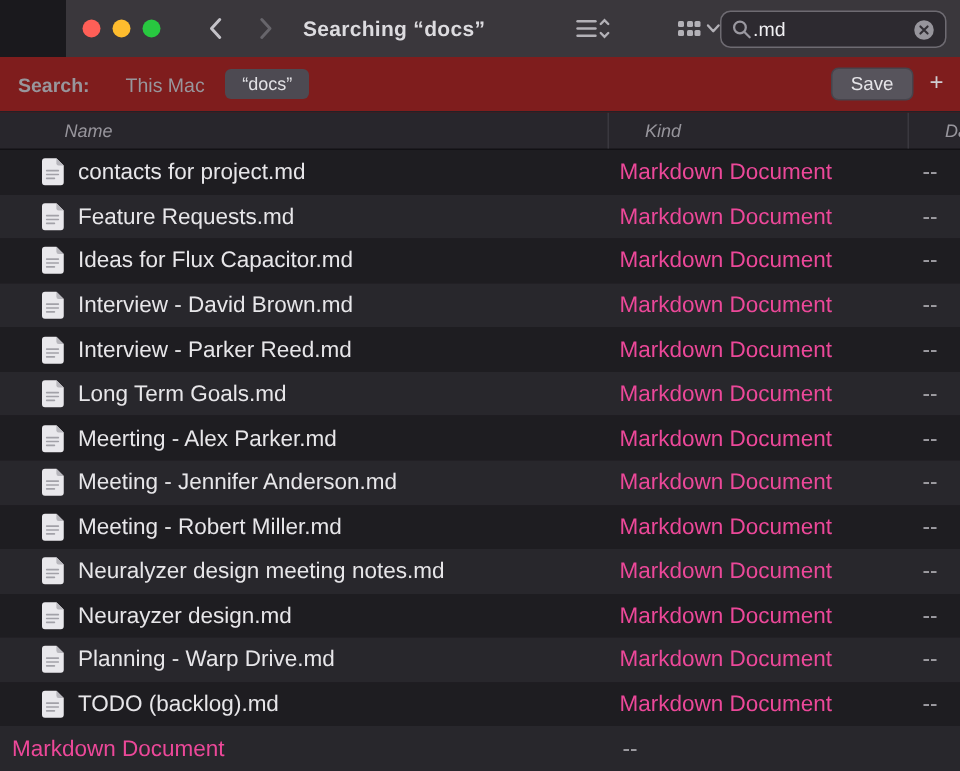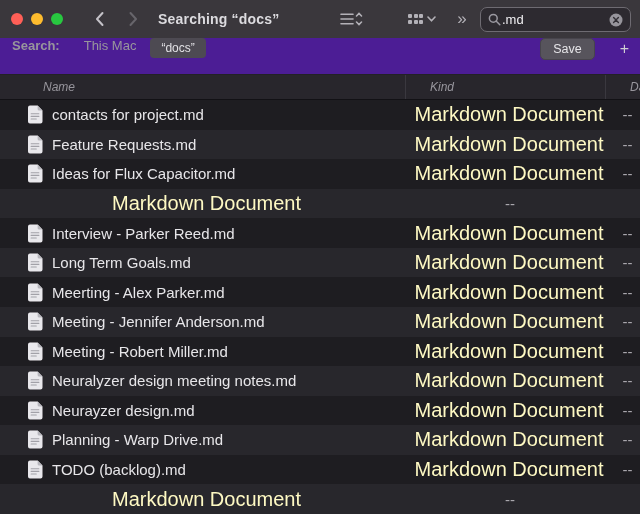--- a/index.html
+++ b/index.html
@@ -1,21 +1,21 @@
 <!DOCTYPE html>
 <html><head>
 <meta charset="utf-8">
 <style>
   * { margin:0; padding:0; box-sizing:border-box; }
   html,body { width:640px; height:514px; overflow:hidden; background:#1a191d;
     font-family:"Liberation Sans","DejaVu Sans",sans-serif; }
   .window { position:relative; width:640px; height:514px; background:#1a191d; }
 
   
-  .toolbar { position:relative; height:38px; background:#3a373c; }
+  .toolbar { position:relative; height:38px; background:#3a373c;margin-left:44px; }
   .traffic-lights { position:absolute; left:11px; top:13px; display:flex; gap:8px; }
   .tl { width:12px; height:12px; border-radius:50%; display:inline-block; }
   .tl.red { background:#ff5f57; }
   .tl.yellow { background:#febc2e; }
   .tl.green { background:#28c840; }
   .nav-btn { position:absolute; top:5px; width:26px; height:28px; display:flex;
     align-items:center; justify-content:center; }
   .nav-back { left:86px; }
   .nav-fwd { left:120px; }
   .win-title { position:absolute; left:158px; top:0; height:38px; display:flex;
@@ -26,48 +26,48 @@
   .icon-group { left:402px; width:40px; gap:4px; }
   .icon-more { left:450px; width:24px; font-size:17px; color:#b3b1b7; }
   .grid-glyph { display:grid; grid-template-columns:repeat(3,4px); grid-auto-rows:4px; gap:1.5px; }
   .grid-glyph span { background:#b3b1b7; border-radius:1px; }
   .search-field { position:absolute; right:9px; top:7px; width:151px; height:25px;
     background:#2d2a30; border:1.5px solid #6e6b72; border-radius:7px;
     display:flex; align-items:center; padding:0 7px; gap:1px; }
   .search-text { color:#f0eff2; font-size:13px; flex:1; }
 
   
-  .filter-bar { position:relative; height:37px; background:#4c1d95;
-    border-bottom:1px solid #232127; display:flex; align-items:flex-start; }
+  .filter-bar { position:relative; height:37px; background:#7f1d1d;
+    border-bottom:1px solid #232127; display:flex; align-items:center; }
   .fb-label { margin-left:12px; color:#98969c; font-size:13px; font-weight:700; }
   .fb-scope { margin-left:24px; color:#98969c; font-size:13px; }
   .fb-token { margin-left:14px; background:#4d4a52; color:#e2e1e5; font-size:12px;
     padding:3px 11px; border-radius:4px; }
-  .fb-right { position:absolute; right:8px; display:flex; align-items:center; gap:22px; }
+  .fb-right { position:absolute; right:8px; display:flex; align-items:center; gap:8px; }
   .save-btn { background:#57545c; color:#e6e5e9; font-size:12.5px; padding:3px 12px;
     border-radius:5px; border:1px solid #47444c; }
   .add-btn { color:#cfced3; font-size:16px; padding:0 3px; }
 
   
   .col-headers { height:25px; background:#28262c; border-bottom:1px solid #121115;
     display:grid; grid-template-columns:405px 200px 1fr; align-items:center;
     color:#97959c; font-size:12px;font-style:italic; }
   .colh-name { padding-left:43px; }
   .colh-kind, .colh-date { border-left:1px solid #3a383f; padding-left:24px; height:100%;
     display:flex; align-items:center; }
 
   
-  .file-list { height:414px;text-align:center; }
+  .file-list { height:414px; }
   .row { display:grid; grid-template-columns:405px 200px 1fr; align-items:center;
     height:29.57px; }
   .row.odd { background:#1e1d21; }
   .row.even { background:#28272c; }
   .cell-name { display:flex; align-items:center; gap:9px; padding-left:27px;
     color:#e7e6e9; font-size:15px; white-space:nowrap; overflow:hidden; }
-  .cell-kind { color:#fef9c3; font-size:20px; padding-left:8px; white-space:nowrap; }
+  .cell-kind { color:#ec4899; font-size:15px; padding-left:8px; white-space:nowrap; }
   .cell-date { color:#a9a7ad; font-size:15px; padding-left:10px; white-space:nowrap; }
   .doc-icon { flex:0 0 auto; display:flex; }
 </style>
 </head>
 <body>
 
 <div class="window">
 
   <div class="toolbar">
     <div class="traffic-lights">
@@ -191,20 +191,32 @@
           <rect x="3.6" y="10.8" width="8.8" height="1.1" rx="0.5" fill="#a2a1a8"></rect>
           <rect x="3.6" y="13.4" width="6.2" height="1.1" rx="0.5" fill="#a2a1a8"></rect>
         </svg>
       </span>
       <span>Ideas for Flux Capacitor.md</span>
     </div>
     <div class="cell-kind">Markdown Document</div>
     <div class="cell-date">--</div>
   </div>
       <div class="row even">
+    <div class="cell-name">
+      <span class="doc-icon">
+        <svg width="16" height="19" viewBox="0 0 16 19">
+          <path d="M3 0.5 h7.6 L15.5 5.4 v11.1 a2 2 0 0 1 -2 2 h-10.5 a2 2 0 0 1 -2 -2 v-14 a2 2 0 0 1 2 -2 z" fill="#e9e8ec"></path>
+          <path d="M10.6 0.5 v3.4 a1.5 1.5 0 0 0 1.5 1.5 h3.4 z" fill="#b7b6bc"></path>
+          <rect x="3.6" y="8.2" width="8.8" height="1.1" rx="0.5" fill="#a2a1a8"></rect>
+          <rect x="3.6" y="10.8" width="8.8" height="1.1" rx="0.5" fill="#a2a1a8"></rect>
+          <rect x="3.6" y="13.4" width="6.2" height="1.1" rx="0.5" fill="#a2a1a8"></rect>
+        </svg>
+      </span>
+      <span>Interview - David Brown.md</span>
+    </div>
     <div class="cell-kind">Markdown Document</div>
     <div class="cell-date">--</div>
   </div>
       <div class="row odd">
     <div class="cell-name">
       <span class="doc-icon">
         <svg width="16" height="19" viewBox="0 0 16 19">
           <path d="M3 0.5 h7.6 L15.5 5.4 v11.1 a2 2 0 0 1 -2 2 h-10.5 a2 2 0 0 1 -2 -2 v-14 a2 2 0 0 1 2 -2 z" fill="#e9e8ec"></path>
           <path d="M10.6 0.5 v3.4 a1.5 1.5 0 0 0 1.5 1.5 h3.4 z" fill="#b7b6bc"></path>
           <rect x="3.6" y="8.2" width="8.8" height="1.1" rx="0.5" fill="#a2a1a8"></rect>

